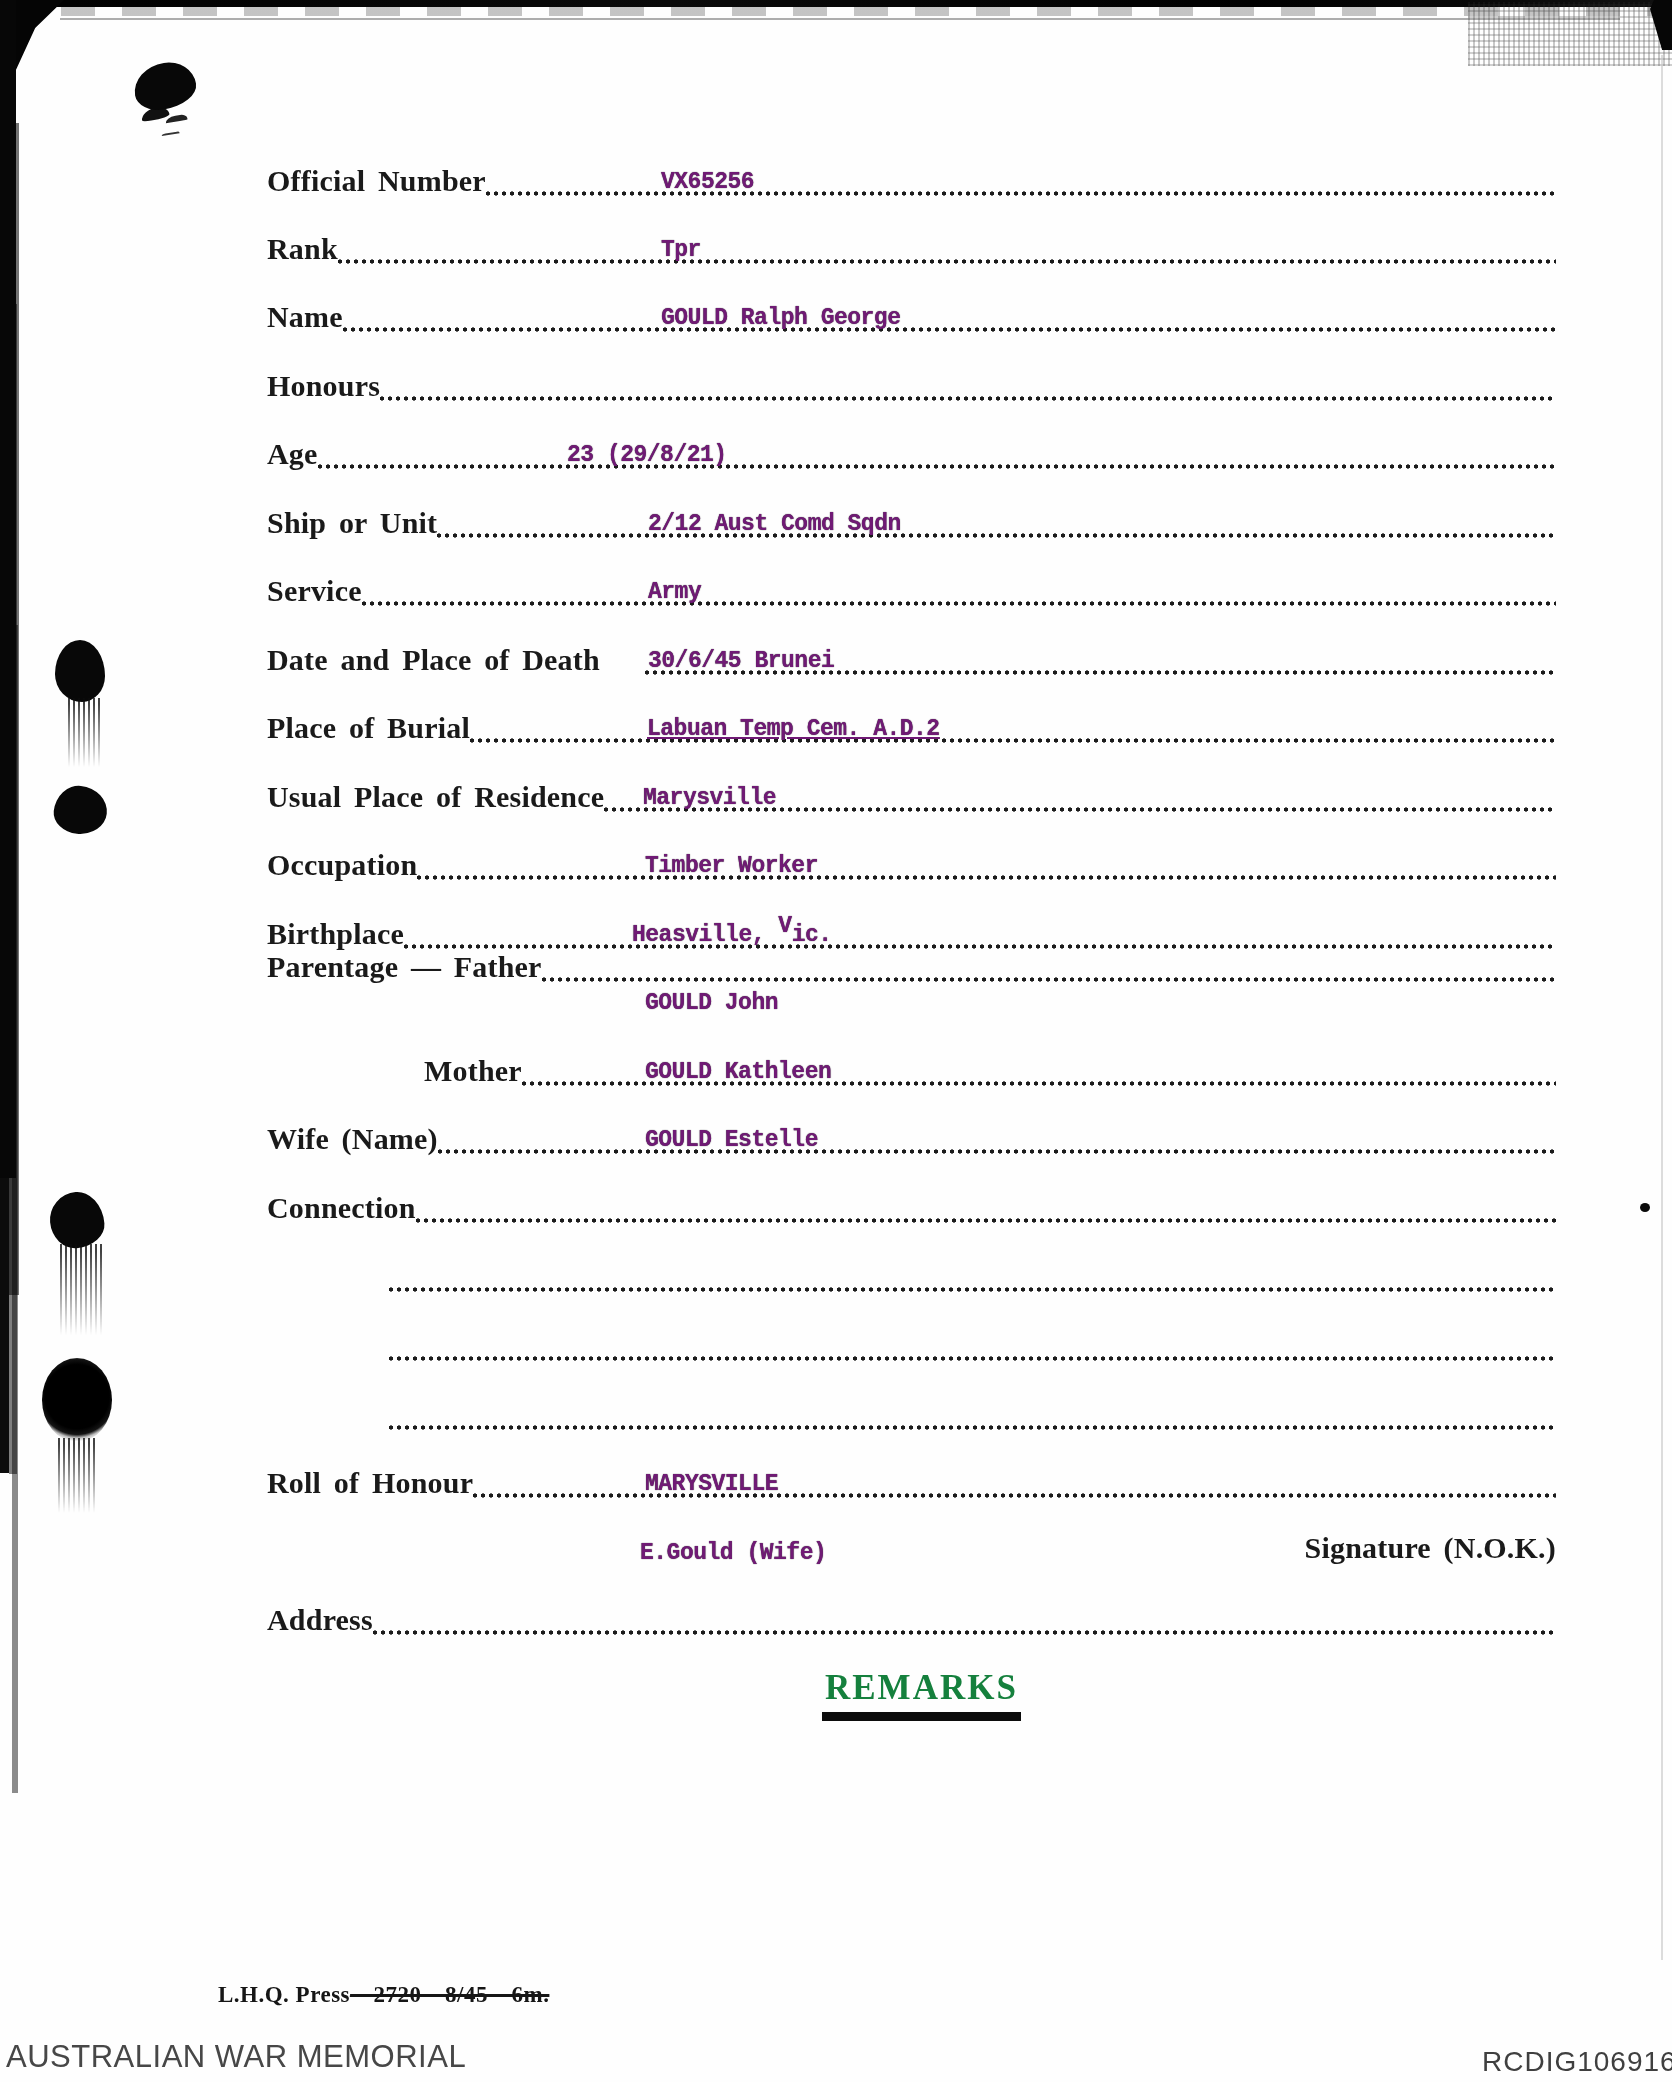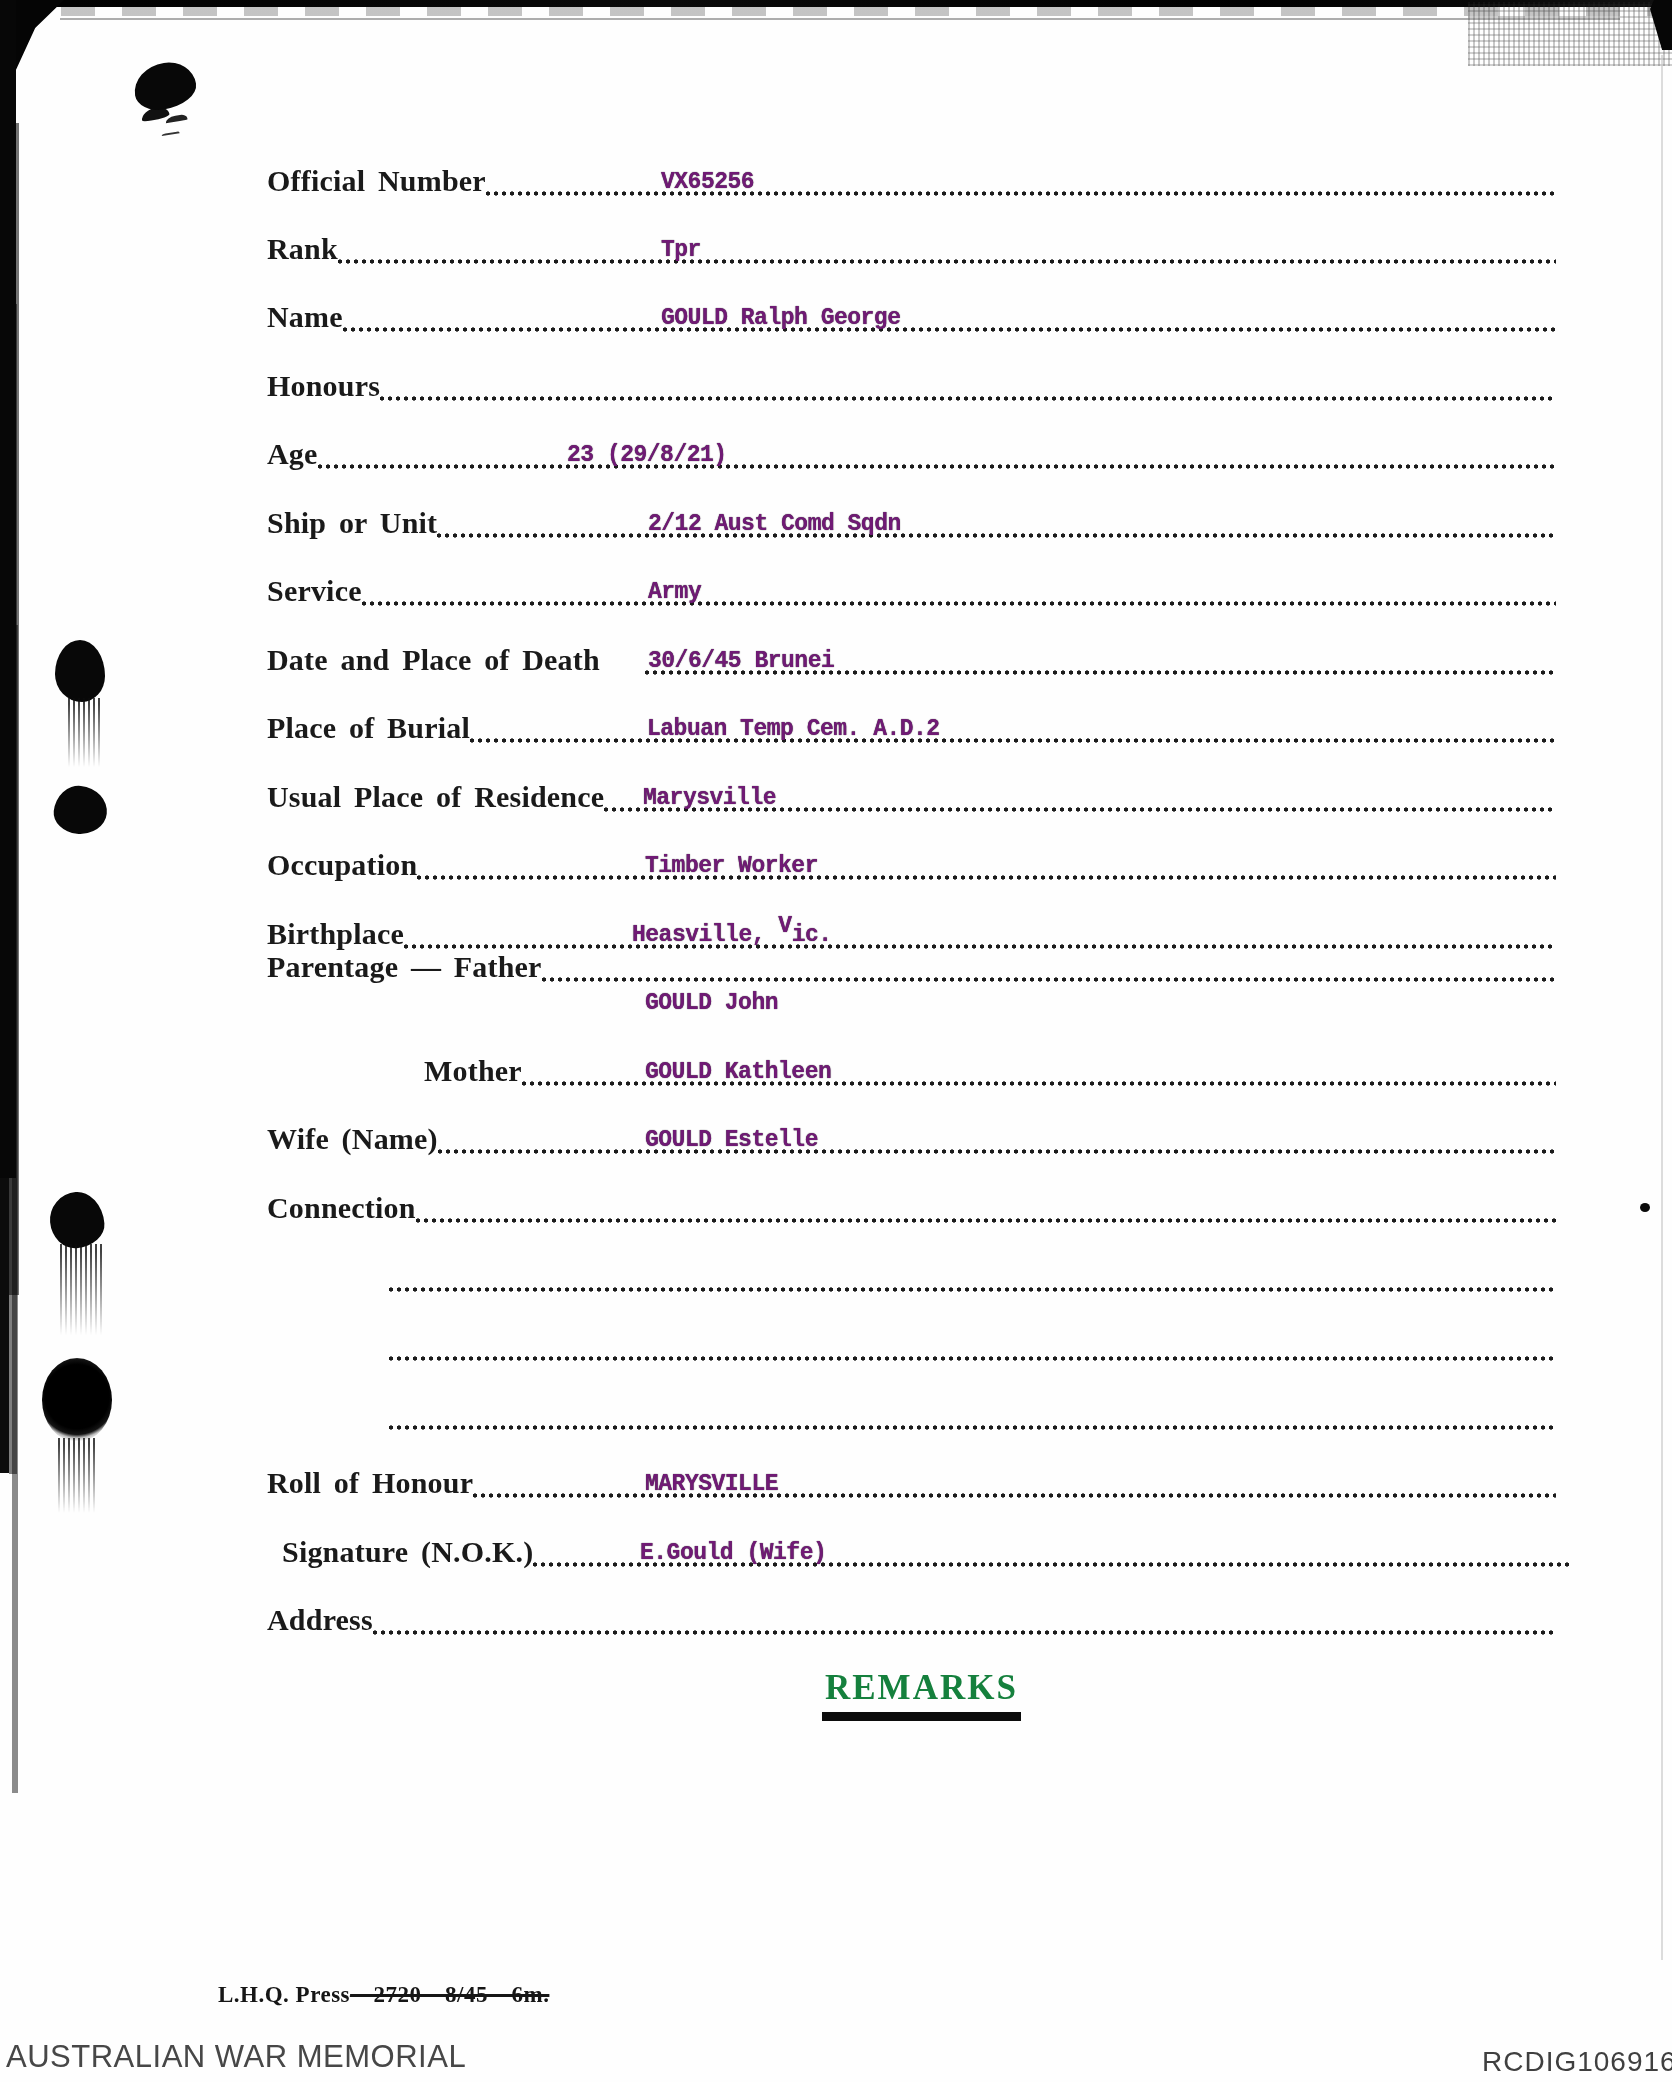--- a/index.html
+++ b/index.html
@@ -161,21 +161,21 @@
       <div class="row" style="left: 389px; top: 1325px; width: 1167px;">
         <div class="leader"></div>
       </div>
       <div class="row" style="left: 389px; top: 1394px; width: 1167px;">
         <div class="leader"></div>
       </div>
       <div class="row" style="left: 267px; top: 1462px; width: 1289px;">
         <span class="lbl">Roll of Honour</span>
         <div class="leader"></div>
       </div>
-      <div class="row" style="left: 282px; top: 1531px; width: 1289px;">
+      <div class="row" style="left: 267px; top: 1531px; width: 1289px; flex-direction: column;">
         <span class="lbl">Signature (N.O.K.)</span>
         <div class="leader"></div>
       </div>
       <div class="row" style="left: 267px; top: 1599px; width: 1289px;">
         <span class="lbl">Address</span>
         <div class="leader"></div>
       </div>
     </div>
 
   <div class="remarks">REMARKS</div>
@@ -184,21 +184,21 @@
 
   <div class="viewer-brand">AUSTRALIAN WAR MEMORIAL</div>
   <div class="viewer-ref">RCDIG1069169</div>
 <div class="typed" style="left: 661px; top: 165px;">VX65256</div>
     <div class="typed" style="left: 661px; top: 233px;">Tpr</div>
     <div class="typed" style="left: 661px; top: 301px;">GOULD Ralph George</div>
     <div class="typed" style="left: 567px; top: 438px;">23 (29/8/21)</div>
     <div class="typed" style="left: 648px; top: 507px;">2/12 Aust Comd Sqdn</div>
     <div class="typed" style="left: 648px; top: 575px;">Army</div>
     <div class="typed" style="left: 648px; top: 644px;">30/6/45 Brunei</div>
-    <div class="typed" style="left: 647px; top: 712px;">Labuan Temp Cem. A.D.2</div>
+    <div class="typed" style="left: 647px; top: 712px; text-decoration: underline;">Labuan Temp Cem. A.D.2</div>
     <div class="typed" style="left: 643px; top: 781px;">Marysville</div>
     <div class="typed" style="left: 645px; top: 849px;">Timber Worker</div>
     <div class="typed" style="left: 632px; top: 918px;">Heasville, <span class="supv">V</span>ic.</div>
     <div class="typed" style="left: 645px; top: 986px;">GOULD John</div>
     <div class="typed" style="left: 645px; top: 1055px;">GOULD Kathleen</div>
     <div class="typed" style="left: 645px; top: 1123px;">GOULD Estelle</div>
     <div class="typed" style="left: 645px; top: 1467px;">MARYSVILLE</div>
     <div class="typed" style="left: 640px; top: 1536px;">E.Gould (Wife)</div>
   </div>
 

